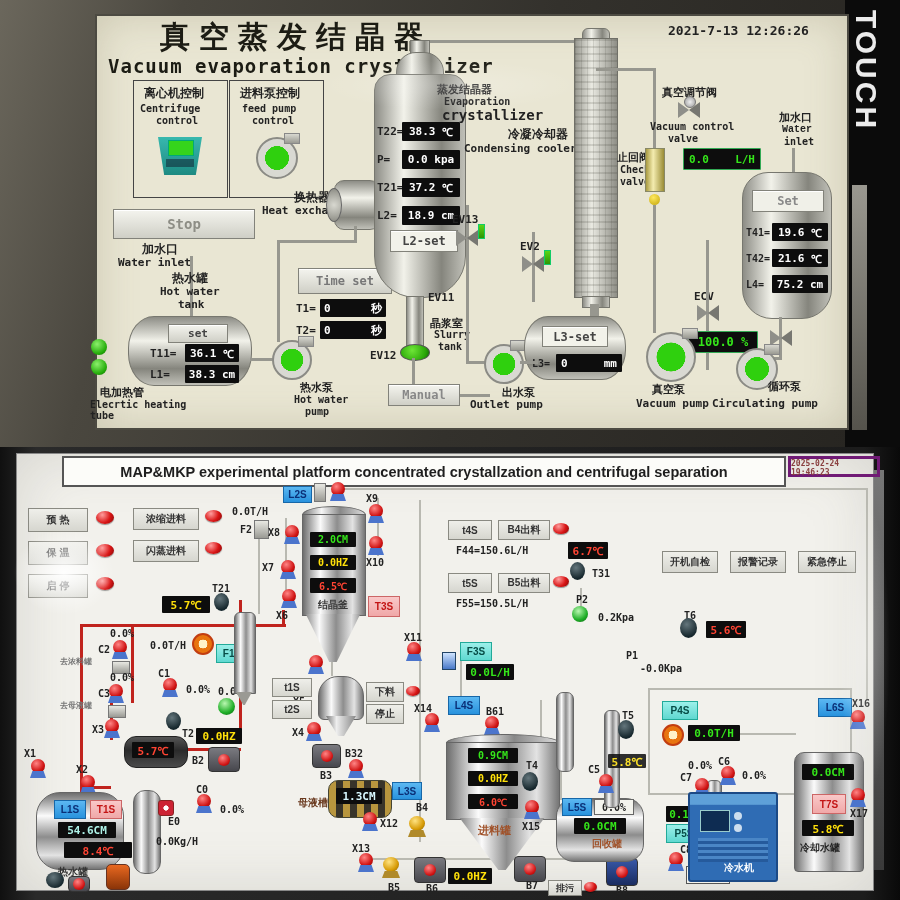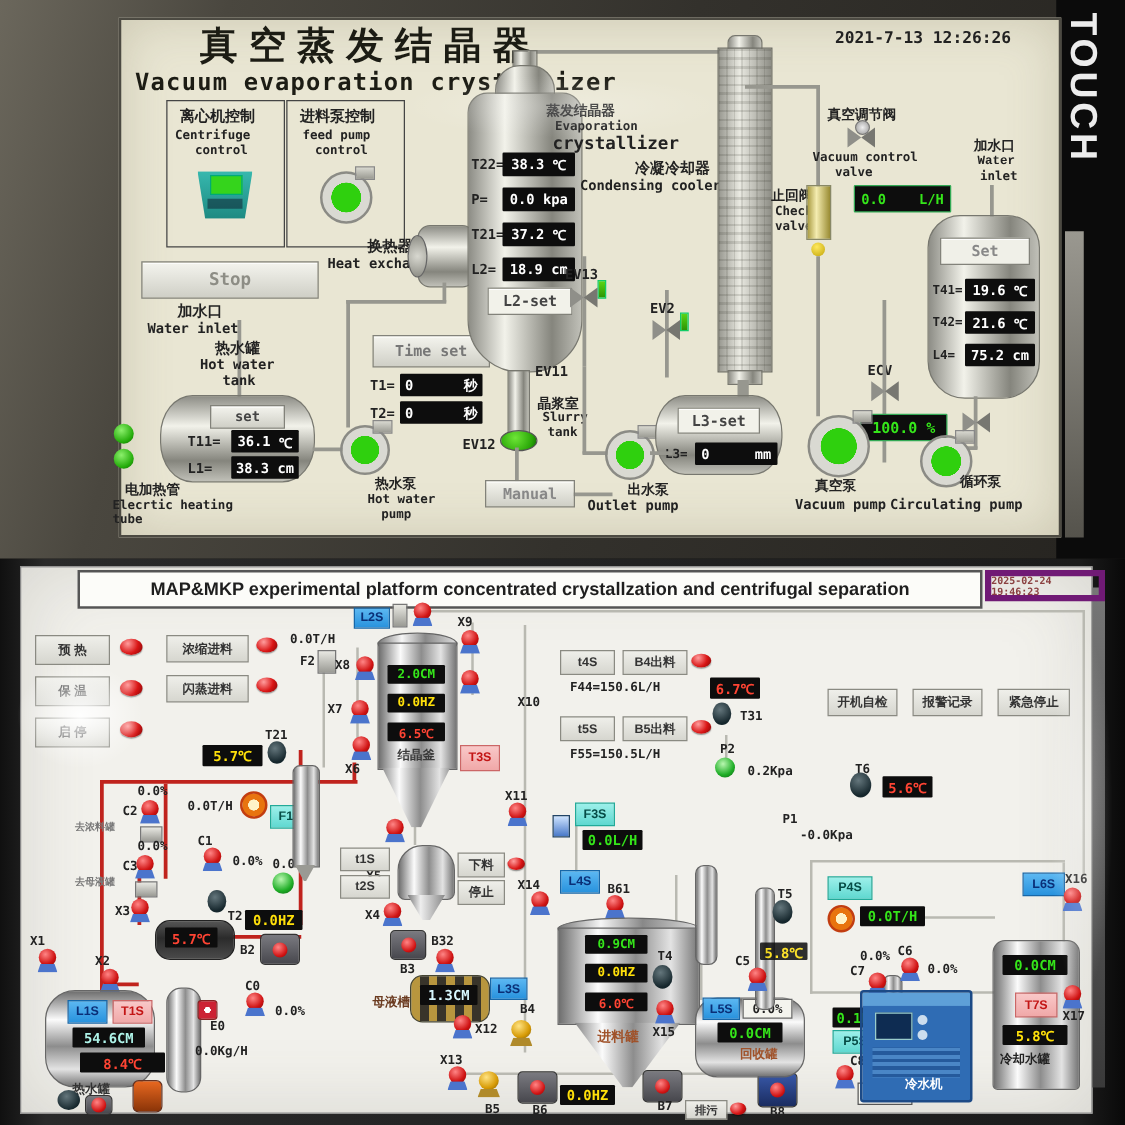--- a/index.html
+++ b/index.html
@@ -231,21 +231,21 @@
   <div class="lbl zhs" style="left:768px;top:380px;font-size:11px;">循环泵</div>
   <div class="lbl" style="left:712px;top:398px;font-size:11px;">Circulating pump</div>
 
   <div class="ab" style="left:0;top:447px;width:900px;height:453px;background:linear-gradient(90deg,#101010,#2a2a2a 4%,#1c1c1c 96%,#090909);"></div>
   <div class="ab" style="left:16px;top:453px;width:856px;height:436px;background:#f2f1ec;border:1px solid #888;box-shadow:inset 0 0 60px rgba(90,90,80,.18);"></div>
   <div class="ab" style="left:874px;top:470px;width:10px;height:400px;background:linear-gradient(180deg,#777,#3a3a3a);"></div>
 
   <div class="ab" style="left:62px;top:456px;width:720px;height:27px;background:#fcfcf9;border:2px solid #555;display:flex;align-items:center;justify-content:center;">
     <span class="zhs" style="font-weight:bold;font-size:14.5px;color:#1e1e1e;">MAP&amp;MKP experimental platform concentrated crystallzation and centrifugal separation</span>
   </div>
-  <div class="ab" style="left:788px;top:456px;width:86px;height:15px;border:5px solid #701a75;display:flex;align-items:center;justify-content:center;">
+  <div class="ab" style="left:788px;top:456px;width:86px;height:15px;border:3px solid #701a75;display:flex;justify-content:center;">
     <span style="font:bold 8px 'DejaVu Sans Mono',monospace;color:#8a4040;">2025-02-24 19:46:23</span>
   </div>
 
   <div class="gbtn" style="left:28px;top:508px;width:58px;height:22px;">预 热</div>
   <div class="lamp" style="left:96px;top:511px;width:18px;height:13px;"></div>
   <div class="gbtn" style="left:28px;top:541px;width:58px;height:22px;">保 温</div>
   <div class="lamp" style="left:96px;top:544px;width:18px;height:13px;"></div>
   <div class="gbtn" style="left:28px;top:574px;width:58px;height:22px;">启 停</div>
   <div class="lamp" style="left:96px;top:577px;width:18px;height:13px;"></div>
   <div class="glare" style="left:14px;top:530px;width:100px;height:85px;"></div>
@@ -300,21 +300,21 @@
   <div class="ab" style="left:302px;top:614px;width:62px;height:48px;background:linear-gradient(90deg,#6e6e6e,#fbfbfb 28%,#8d8d8d 55%,#e3e3e3 80%,#757575);clip-path:polygon(6% 0,94% 0,56% 100%,44% 100%);"></div>
   <div class="disp dgrn" style="left:310px;top:532px;width:46px;height:15px;font-size:10px;">2.0CM</div>
   <div class="disp dyel" style="left:310px;top:555px;width:46px;height:15px;font-size:10px;">0.0HZ</div>
   <div class="disp dred" style="left:310px;top:578px;width:46px;height:15px;font-size:10px;">6.5℃</div>
   <div class="lbl zhs" style="left:318px;top:599px;color:#3a3a3a;">结晶釜</div>
   <div class="pbtn" style="left:368px;top:596px;width:30px;height:19px;">T3S</div>
 
   <div class="lbl" style="left:366px;top:493px;">X9</div>
   <div class="vx" style="left:368px;top:504px;"></div>
   <div class="vx" style="left:368px;top:536px;"></div>
-  <div class="lbl" style="left:366px;top:557px;padding-left:48px;">X10</div>
+  <div class="lbl" style="left:366px;top:557px;">X10</div>
   <div class="lbl" style="left:268px;top:527px;">X8</div>
   <div class="vx" style="left:284px;top:525px;"></div>
   <div class="lbl" style="left:262px;top:562px;">X7</div>
   <div class="vx" style="left:280px;top:560px;"></div>
   <div class="vx" style="left:281px;top:589px;"></div>
   <div class="lbl" style="left:276px;top:610px;">X6</div>
   <div class="lbl" style="left:293px;top:660px;margin-top:36px;">X5</div>
   <div class="vx" style="left:308px;top:655px;"></div>
   <div class="lbl" style="left:404px;top:632px;">X11</div>
   <div class="vx" style="left:406px;top:642px;"></div>

